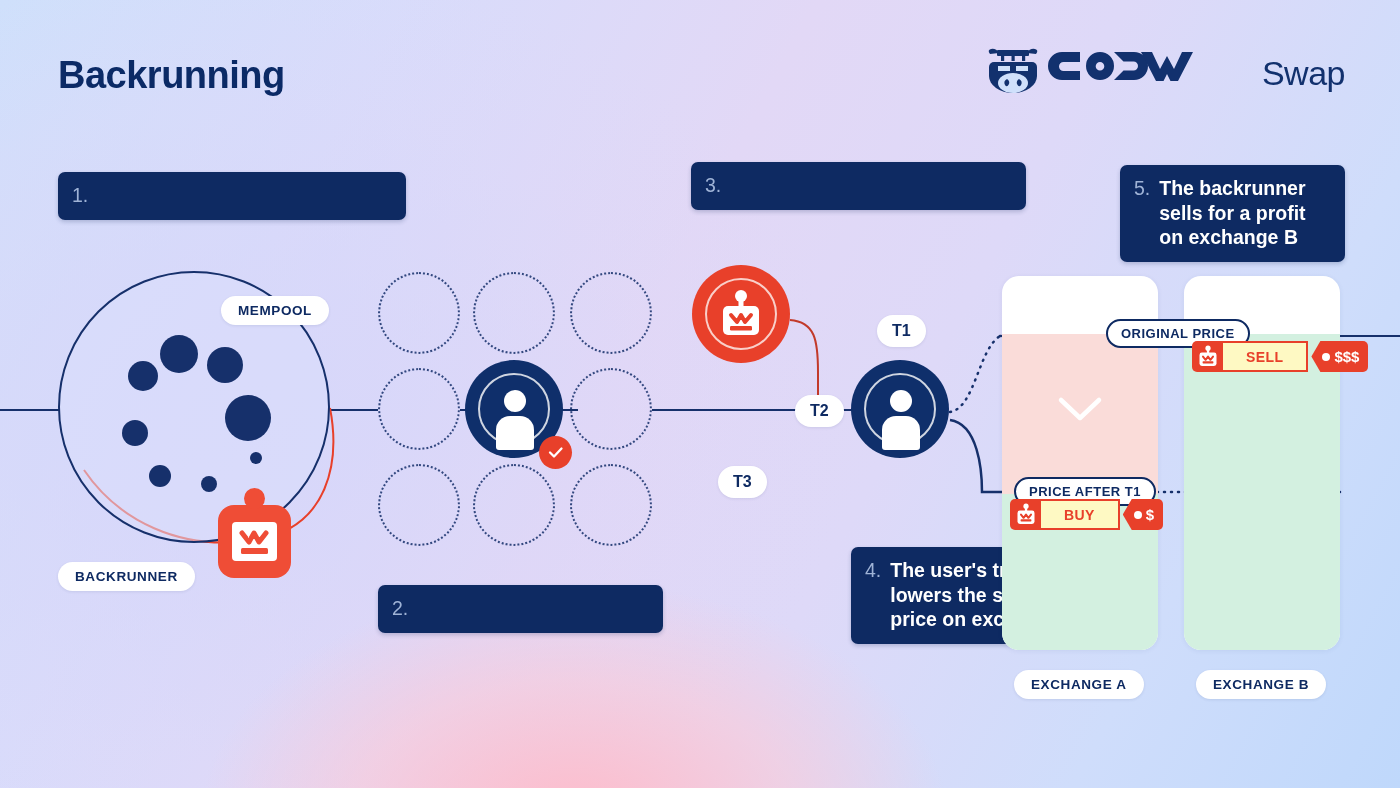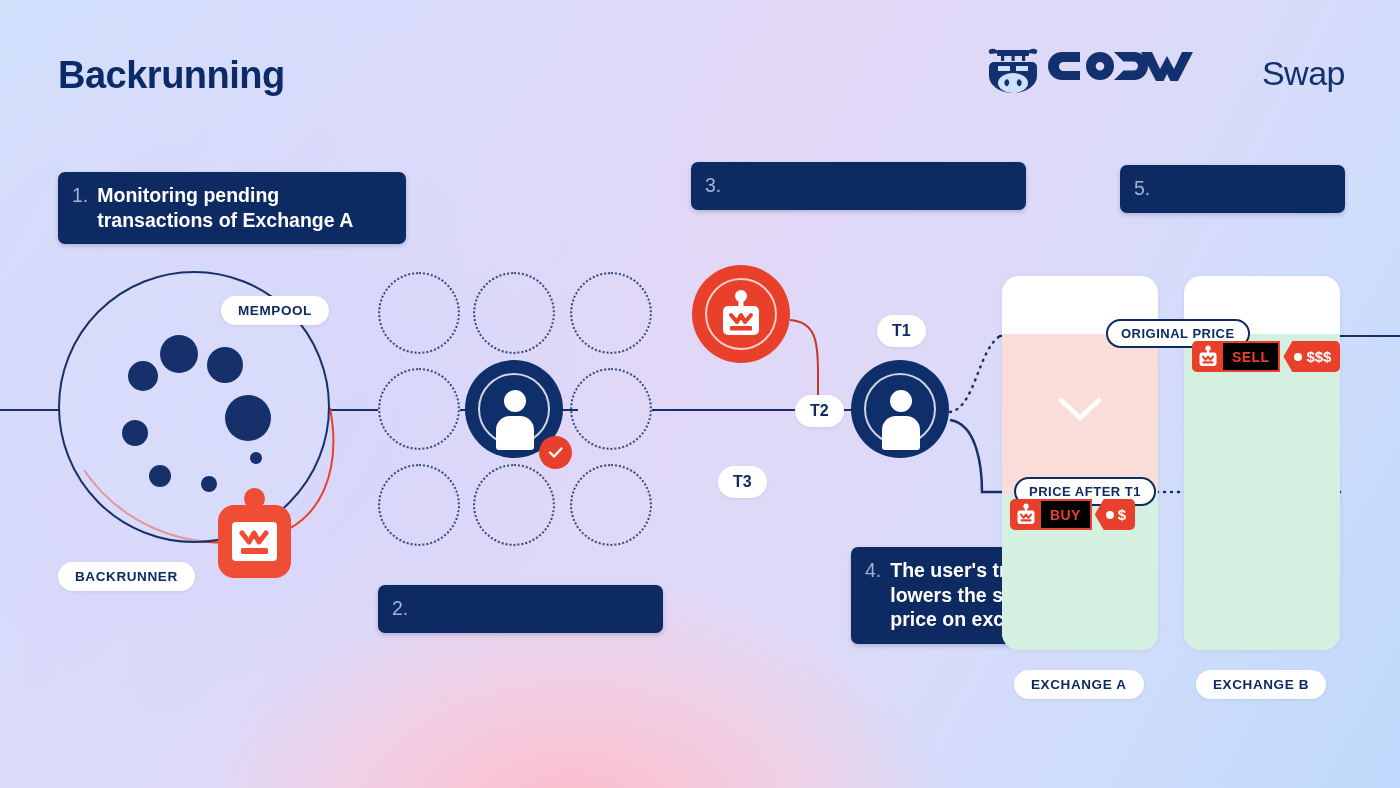--- a/index.html
+++ b/index.html
@@ -141,22 +141,22 @@
 
   .chev{ position:absolute; left:50%; transform:translateX(-50%); }
 
   
   .ptag{ position:absolute; display:flex; align-items:stretch; height:31px; }
   .ptag .botbox{
     width:31px; background:#e8402a; border-radius:5px 0 0 5px;
     display:flex; align-items:center; justify-content:center; position:relative;
   }
   .ptag .label{
-    background:#000000; border:2px solid #e8402a; border-left:none;
-    display:flex; align-items:center; padding:0 9px;
+    background:#fef9c3; border:2px solid #e8402a; border-left:none;
+    display:flex; align-items:center; padding:0 23px;
     color:#e8402a; font-weight:700; font-size:14px; letter-spacing:0.4px;text-align:center;
   }
   .ptag .tagshape{
     position:relative; margin-left:3px;
     background:#e8402a; color:#fff; font-weight:700; font-size:15px;
     display:flex; align-items:center; gap:4px; padding:0 9px 0 6px;
     border-radius:0 5px 5px 0;
     clip-path: polygon(9px 0, 100% 0, 100% 100%, 9px 100%, 0 50%);
   }
   .ptag .tagshape .hole{ width:8px;height:8px;border-radius:50%;background:#fff; flex:none; margin-left:5px;}
@@ -233,37 +233,38 @@
 
     <path d="M1000 336 L 1104 336" fill="none" stroke="#16306b" stroke-width="2.5" stroke-dasharray="1 6" stroke-linecap="round"></path>
 
     <path d="M950 420 C 978 424 982 470 982 492 L1014 492" fill="none" stroke="#16306b" stroke-width="2.5"></path>
 
     <path d="M1150 492 L 1340 492" fill="none" stroke="#16306b" stroke-width="2.5" stroke-dasharray="1 6" stroke-linecap="round"></path>
   </svg>
 
   <div class="abs step" id="step1">
     <span class="num">1.</span>
-    <span class="txt">Monitoring pending
-transactions of Exchange A</span>
   </div>
   <div class="abs step" id="step2">
     <span class="num">2.</span>
   </div>
   <div class="abs step" id="step3">
     <span class="num">3.</span>
   </div>
   <div class="abs step" id="step4">
     <span class="num">4.</span>
     <span class="txt">The user's transaction
 lowers the sold asset's
 price on exchange A</span>
   </div>
   <div class="abs step" id="step5">
     <span class="num">5.</span>
+    <span class="txt">The backrunner
+sells for a profit
+on exchange B</span>
   </div>
 
   <div class="abs" id="mempool-circle">
     <div class="mdot" style="left:100px;top:62px;width:38px;height:38px;"></div>
     <div class="mdot" style="left:147px;top:74px;width:36px;height:36px;"></div>
     <div class="mdot" style="left:68px;top:88px;width:30px;height:30px;"></div>
     <div class="mdot" style="left:165px;top:122px;width:46px;height:46px;"></div>
     <div class="mdot" style="left:62px;top:147px;width:26px;height:26px;"></div>
     <div class="mdot" style="left:190px;top:179px;width:12px;height:12px;"></div>
     <div class="mdot" style="left:89px;top:192px;width:22px;height:22px;"></div>

